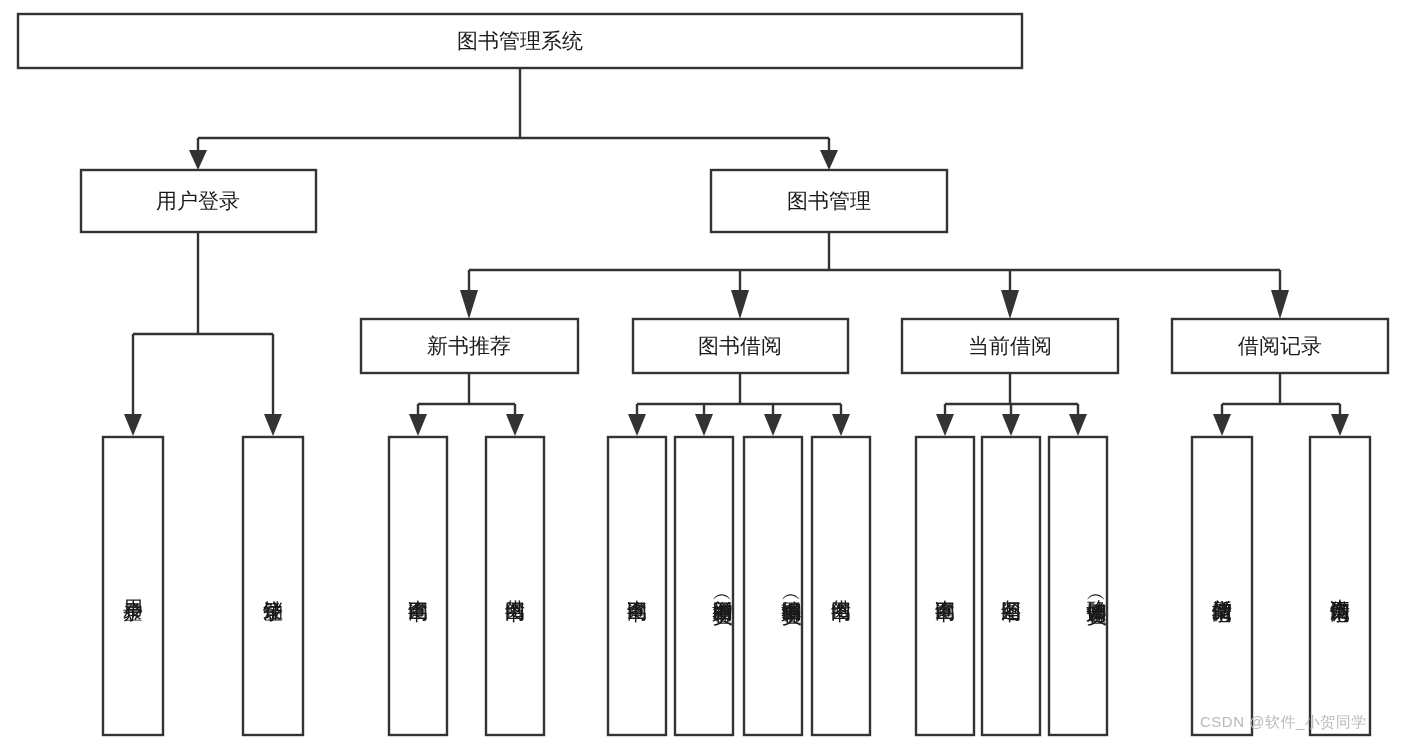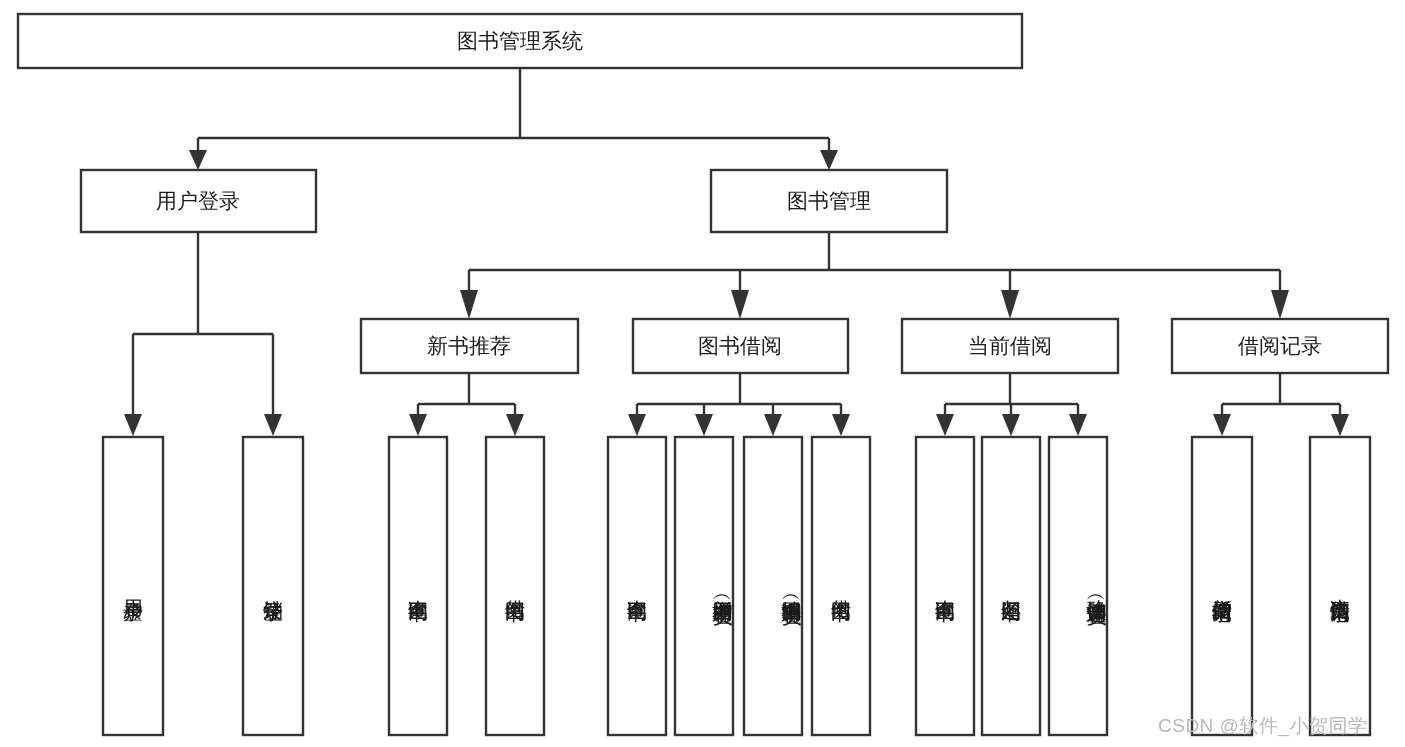--- a/index.html
+++ b/index.html
@@ -57,23 +57,23 @@
     letter-spacing: 1px;
     display: flex;
     align-items: center;
     justify-content: center;
     text-align: center;
     pointer-events: none;
   }
   .watermark {
     position: absolute;
     font-family: "Liberation Sans", "DejaVu Sans", sans-serif;
-    font-size: 19px;
+    font-size: 15px;
     color: #b9b9b9;
-    left: 1158px;
+    left: 1200px;
     top: 713px;
     white-space: nowrap;
     letter-spacing: 0.5px;
   }
 </style>
 </head>
 <body>
 
 <div id="canvas-wrap">
 

